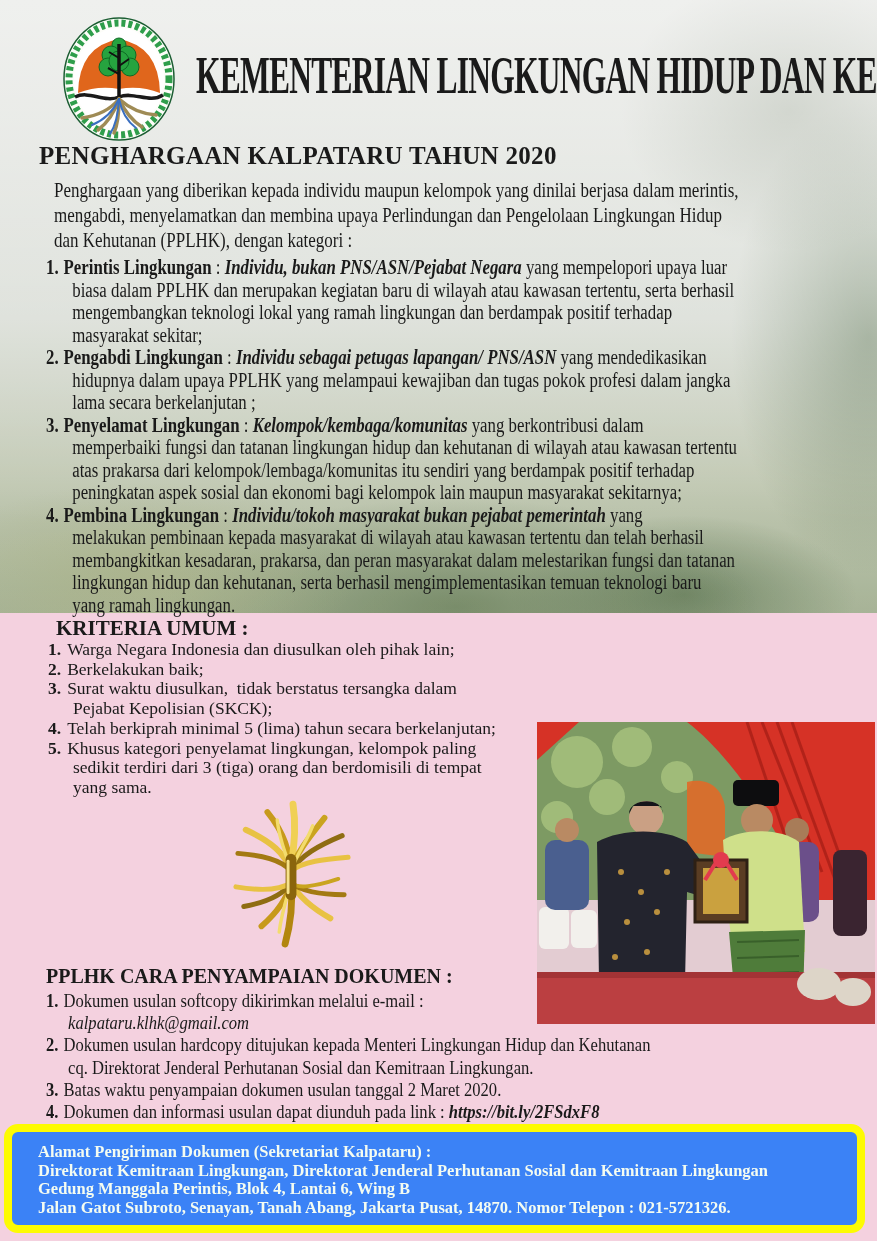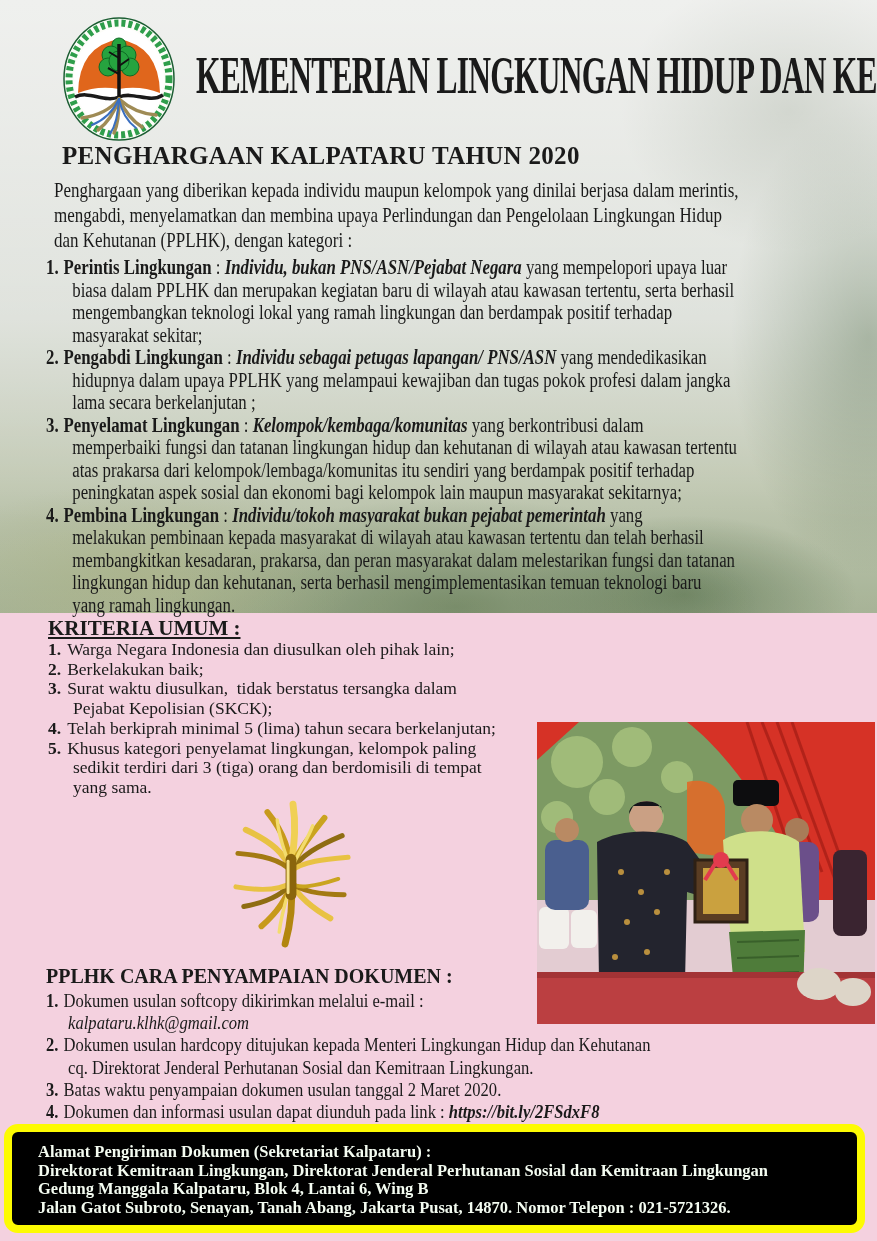--- a/index.html
+++ b/index.html
@@ -21,55 +21,55 @@
       linear-gradient(180deg,#d8dad5 0%,#cfd4cb 52%,#bac2aa 78%,#9dab8b 100%);
   }
   
   #ministry-logo { position:absolute; left:48px; top:14px; }
   #ministry-title {
     position:absolute; left:196px; top:45px; white-space:pre;
     font-weight:bold; font-size:42px; letter-spacing:-1px;
     transform:scale(0.75,1.25); transform-origin:0 0;
   }
   #program-title {
-    position:absolute; left:62px; top:142px;
+    position:absolute; left:39px; top:142px;
     font-weight:bold; font-size:25px; letter-spacing:.3px; white-space:pre;
   }
   
   .line { white-space:pre; }
   .cond79 { transform:scaleX(0.79); transform-origin:0 0; }
   .cond82 { transform:scaleX(0.82); transform-origin:0 0; }
   .cond85 { transform:scaleX(0.85); transform-origin:0 0; }
   #intro { position:absolute; left:54px; top:178px; font-size:21.5px; line-height:25px; }
   #categories { position:absolute; left:46px; top:256px; font-size:20.5px; line-height:22.5px; }
   #categories .wrap { padding-left:32px; }
   .num { font-weight:bold; margin-right:6px; }
   .cat-title { font-weight:bold; }
   .cat-emph { font-weight:bold; font-style:italic; }
   
   #kriteria-heading {
-    position:absolute; left:48px; top:616px;
-    font-weight:bold; font-size:21px; white-space:pre;text-decoration:underline;
+    position:absolute; left:56px; top:616px;
+    font-weight:bold; font-size:21px; white-space:pre;
   }
   #kriteria { position:absolute; left:48px; top:640px; font-size:17.5px; line-height:19.7px; }
   #kriteria .wrap { padding-left:25px; }
   #golden-tree { position:absolute; left:228px; top:792px; }
   #ceremony-photo { position:absolute; left:537px; top:722px; width:338px; height:302px; }
   #tatacara-heading {
     position:absolute; left:46px; top:965px;
     font-weight:bold; font-size:20px; white-space:pre;
   }
   #tatacara { position:absolute; left:46px; top:990px; font-size:19.5px; line-height:22.2px; }
   #tatacara .wrap { padding-left:26px; }
   .italic { font-style:italic; }
   .bold-italic { font-weight:bold; font-style:italic; }
   
   #footer-box {
     position:absolute; left:4px; top:1124px; width:861px; height:109px;
-    box-sizing:border-box; background:#000000;
+    box-sizing:border-box; background:#3b82f6;
     border:8px solid #fdfb02; border-radius:14px;
     padding:11px 14px 0 26px;
   }
   #footer-box .line {
     color:#f4fcf1; font-weight:bold; font-size:16.5px; line-height:18.6px;
   }
 </style>
 </head>
 <body>
 
@@ -266,16 +266,16 @@
       <div class="line cond85"><span class="num">3.</span><span>Batas waktu penyampaian dokumen usulan tanggal 2 Maret 2020.</span></div>
     </div>
     <div>
       <div class="line cond85"><span class="num">4.</span><span>Dokumen dan informasi usulan dapat diunduh pada link : </span><span class="bold-italic">https://bit.ly/2FSdxF8</span></div>
     </div>
   </div>
 
   <div id="footer-box">
     <div class="line">Alamat Pengiriman Dokumen (Sekretariat Kalpataru) :</div>
     <div class="line">Direktorat Kemitraan Lingkungan, Direktorat Jenderal Perhutanan Sosial dan Kemitraan Lingkungan</div>
-    <div class="line">Gedung Manggala Kalpataru, Blok 4, Lantai 6, Wing B</div>
+    <div class="line">Gedung Manggala Perintis, Blok 4, Lantai 6, Wing B</div>
     <div class="line">Jalan Gatot Subroto, Senayan, Tanah Abang, Jakarta Pusat, 14870. Nomor Telepon : 021-5721326.</div>
   </div>
 </div>
 
 </body></html>

